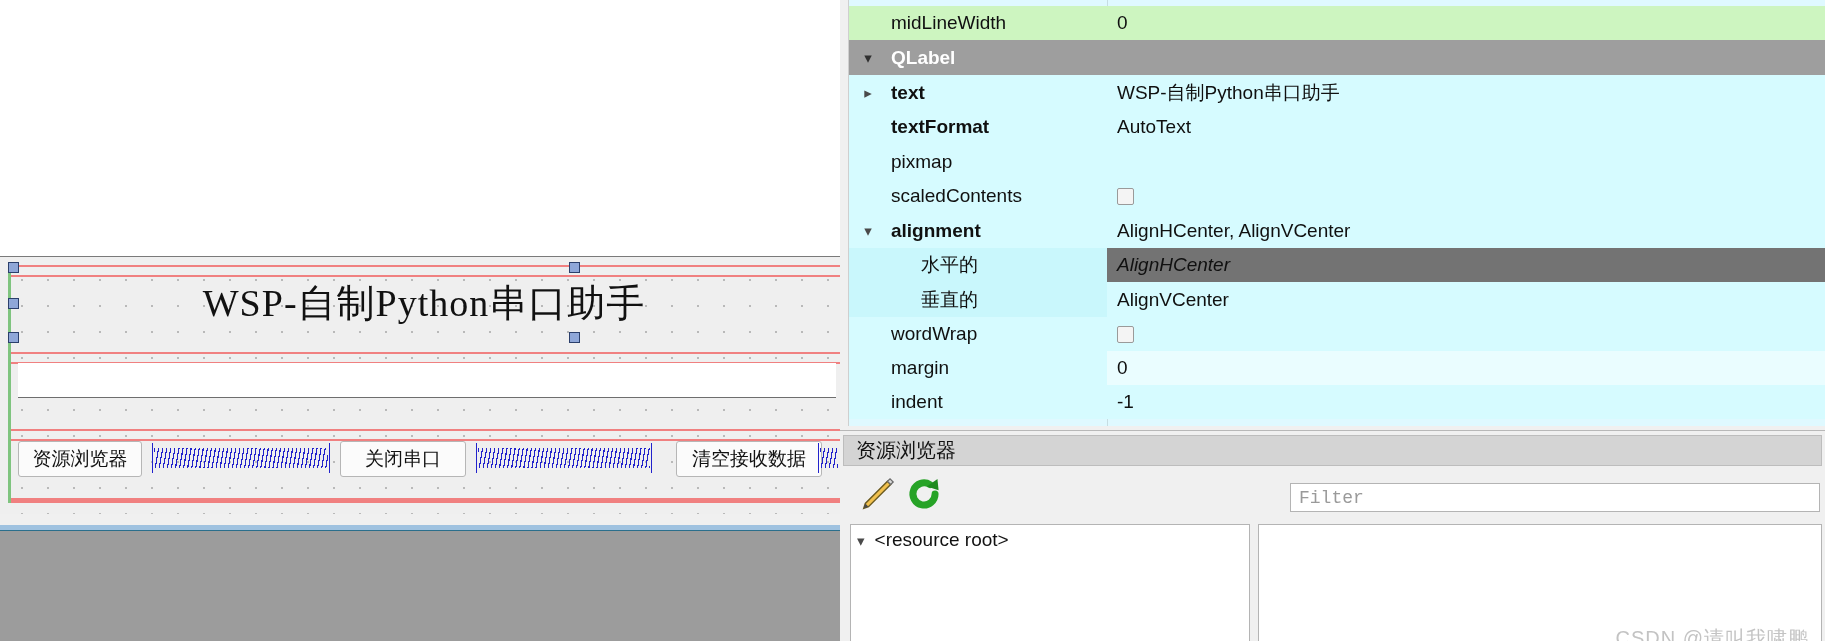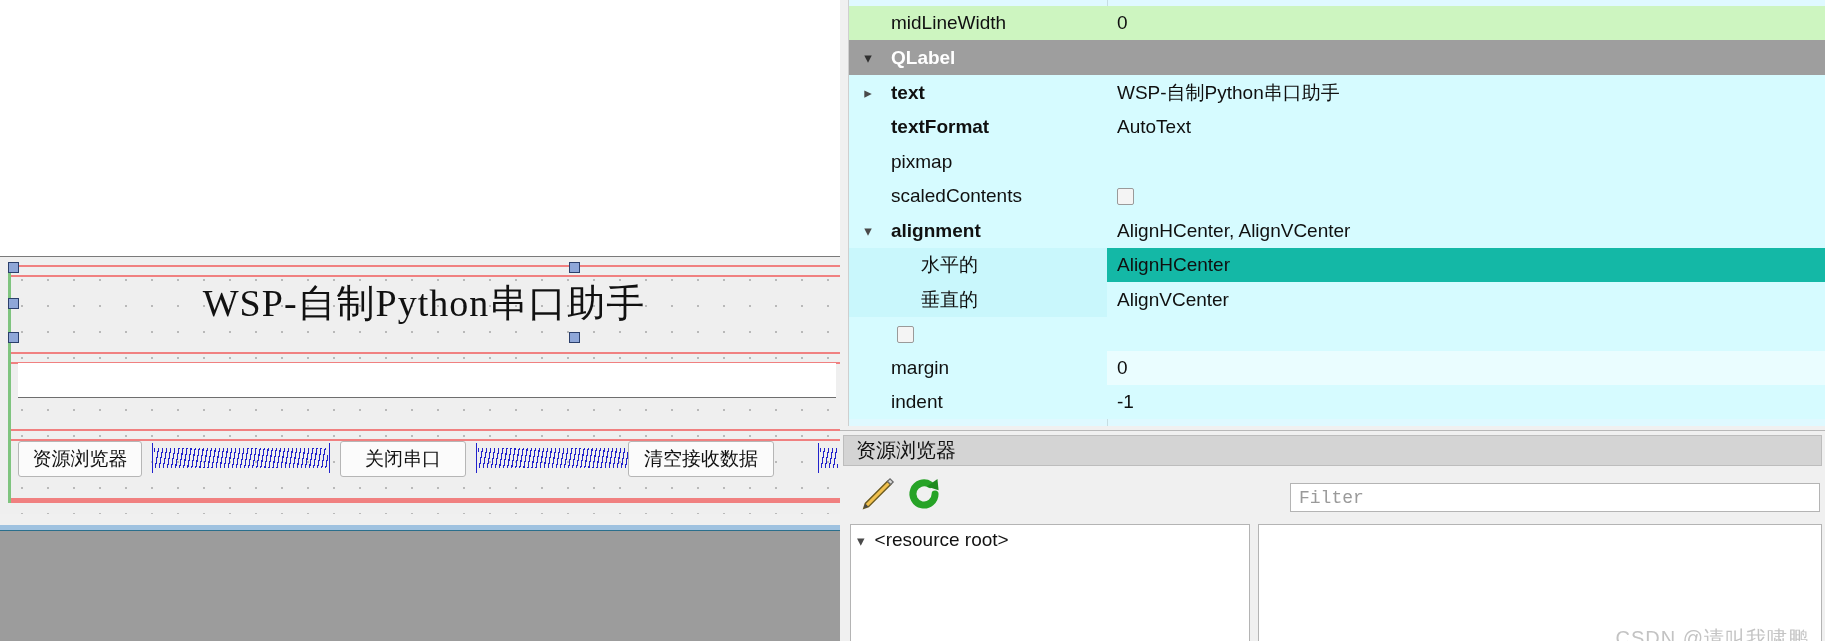--- a/index.html
+++ b/index.html
@@ -95,21 +95,21 @@
       <div class="bar" style="left:0;"></div>
         <div class="zig"></div>
         <div class="bar" style="right:0;"></div>
     </div>
     <div class="qbtn" style="left:340px;width:124px;">关闭串口</div>
     <div class="spring" style="left:476px;width:176px;">
       <div class="bar" style="left:0;"></div>
         <div class="zig"></div>
         <div class="bar" style="right:0;"></div>
     </div>
-    <div class="qbtn" style="left:628px;width:144px;">清空接收数据</div>
+    <div class="qbtn" style="left:676px;width:144px;">清空接收数据</div>
     <div class="spring" style="left:818px;width:22px;">
       <div class="bar" style="left:0;"></div>
         <div class="zig"></div>
     </div>
 
     <div class="statusbar"></div>
     <div class="bluebar"></div>
     <div class="greybottom"></div>
   </div>
 
@@ -158,29 +158,30 @@
         <div class="prow" style="top: 213px; height: 35px; background: rgb(214, 251, 255);">
           <div class="pgutter" style="background: rgb(214, 251, 255);">
             <span class="arrow" style="color:#4a4a4a">▾</span>
           </div>
           <div class="pname bold" style="background: rgb(214, 251, 255); padding-left: 4px;">alignment</div>
           <div class="pval" style="background: rgb(214, 251, 255);">AlignHCenter, AlignVCenter</div>
         </div>
         <div class="prow" style="top: 248px; height: 34px; background: rgb(214, 251, 255);">
           <div class="pgutter" style="background: rgb(201, 247, 252);"></div>
           <div class="pname" style="background: rgb(201, 247, 252); padding-left: 34px;">水平的</div>
-          <div class="pval" style="background: #14b8a6;">AlignHCenter</div>
+          <div class="pval" style="background: #737373; font-style: italic;">AlignHCenter</div>
         </div>
         <div class="prow" style="top: 282px; height: 35px; background: rgb(214, 251, 255); align-items: flex-end;">
           <div class="pgutter" style="background: rgb(201, 247, 252);"></div>
           <div class="pname" style="background: rgb(201, 247, 252); padding-left: 34px;">垂直的</div>
           <div class="pval" style="background: rgb(214, 251, 255);">AlignVCenter</div>
         </div>
         <div class="prow" style="top: 317px; height: 34px; background: rgb(214, 251, 255);">
           <div class="pgutter" style="background: rgb(214, 251, 255);"></div>
+          <div class="pname" style="background: rgb(214, 251, 255); padding-left: 4px;">wordWrap</div>
           <div class="pval" style="background: rgb(214, 251, 255);">
             <span class="chk"></span>
           </div>
         </div>
         <div class="prow" style="top: 351px; height: 34px; background: rgb(234, 253, 255); align-items: flex-end;">
           <div class="pgutter" style="background: rgb(214, 251, 255);"></div>
           <div class="pname" style="background: rgb(214, 251, 255); padding-left: 4px;">margin</div>
           <div class="pval" style="background: rgb(234, 253, 255);">0</div>
         </div>
         <div class="prow" style="top: 385px; height: 34px; background: rgb(214, 251, 255);">

